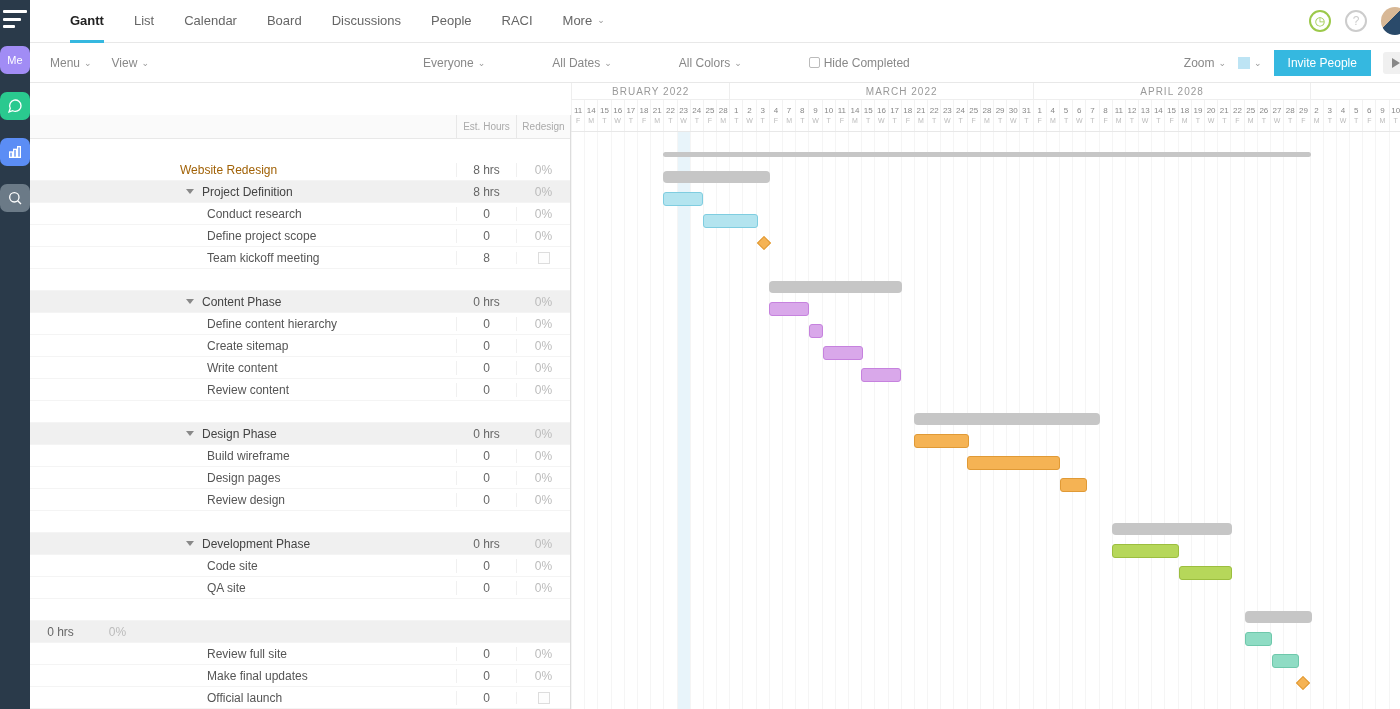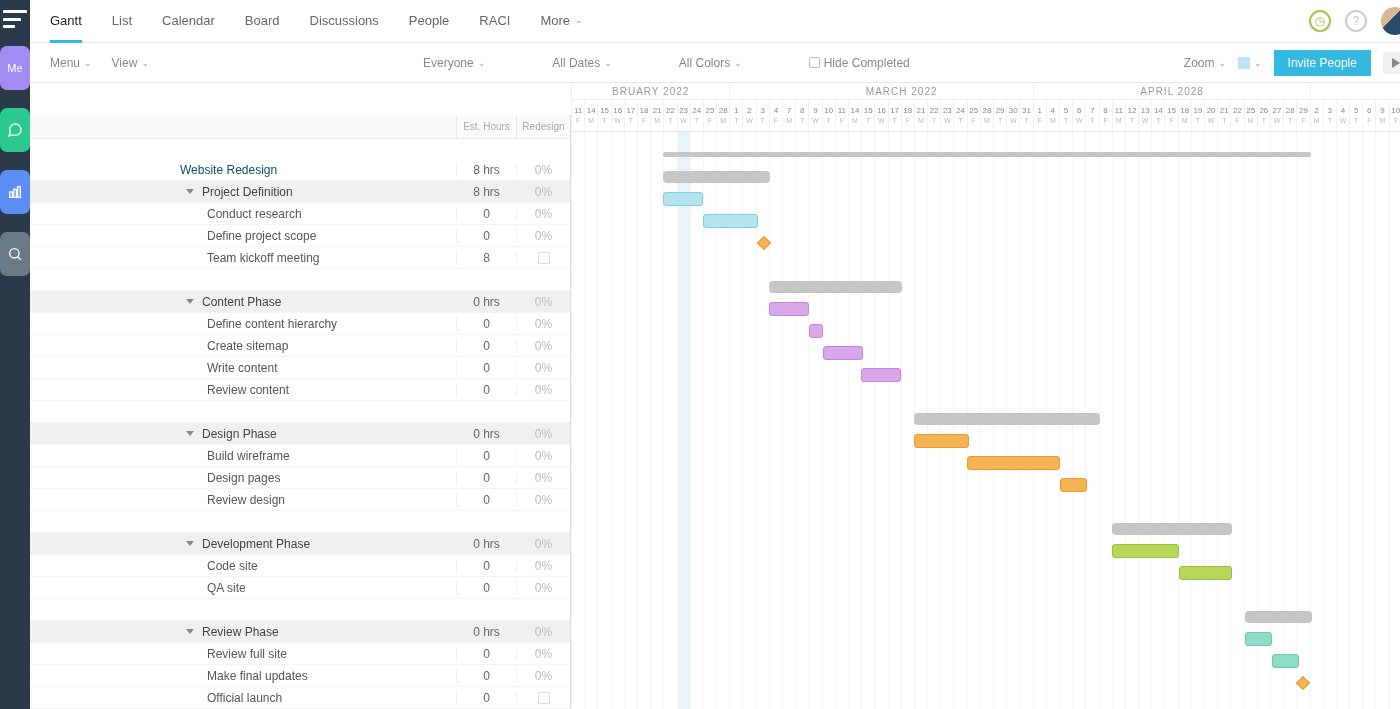--- a/index.html
+++ b/index.html
@@ -5,34 +5,34 @@
 * { box-sizing: border-box; margin: 0; padding: 0; }
 body { font-family: -apple-system, BlinkMacSystemFont, "Segoe UI", Arial, sans-serif; font-size: 13px; color: #555; width: 1400px; height: 709px; overflow: hidden; background: #fff; }
 
 .app { display: flex; width: 100%; height: 100%; }
 
 
 .left-rail { width: 55px; background: #2a3a4a; display: flex; flex-direction: column; align-items: center; padding-top: 10px; gap: 18px; }
 .rail-logo { width: 24px; height: 18px; display: flex; flex-direction: column; justify-content: space-between; }
 .rail-logo span { display: block; height: 3px; background: #fff; border-radius: 1px; }
 .rail-logo span:nth-child(1){width:24px;} .rail-logo span:nth-child(2){width:18px;} .rail-logo span:nth-child(3){width:12px;}
-.rail-btn { width: 30px; height: 44px; border-radius: 7px; display: flex; align-items: center; justify-content: center; color: #fff; font-size: 11px; font-weight: 500; cursor: pointer; }
+.rail-btn { width: 30px; height: 28px; border-radius: 7px; display: flex; align-items: center; justify-content: center; color: #fff; font-size: 11px; font-weight: 500; cursor: pointer; }
 .rail-me { background: #a18cf5; }
 .rail-chat { background: #2ac98f; }
 .rail-chart { background: #5b8df5; }
 .rail-search { background: #6b7a87; }
 .rail-btn svg { width: 16px; height: 16px; stroke: #fff; fill: none; stroke-width: 2; }
 
 .main { flex: 1; display: flex; flex-direction: column; }
 
 
 .topbar { height: 43px; border-bottom: 1px solid #e8e8e8; display: flex; align-items: center; padding: 0 20px; justify-content: space-between; }
 .tabs { display: flex; gap: 30px; }
 .tab { font-size: 13px; color: #666; cursor: pointer; display: flex; align-items: center; gap: 5px; padding-bottom: 2px; }
-.tab.active { color: #222; font-weight: 400; position: relative; }
+.tab.active { color: #222; font-weight: 700; position: relative; margin-left: 20px; }
 .tab.active::after { content: ""; position: absolute; left: 0; right: 0; bottom: -13px; height: 3px; background: #35b8e0; }
 .chev { font-size: 9px; color: #999; }
 .topbar-right { display: flex; align-items: center; gap: 14px; }
 .circle-icon { width: 22px; height: 22px; border-radius: 50%; border: 2px solid #ccc; display: flex; align-items: center; justify-content: center; color: #ccc; font-size: 12px; cursor: pointer; }
 .circle-icon.green { border-color: #9cc94a; color: #9cc94a; }
 .avatar { width: 28px; height: 28px; border-radius: 50%; background: linear-gradient(135deg,#d8b896 40%,#2a4a6a 40%); cursor: pointer; }
 
 
 .filterbar { height: 40px; border-bottom: 1px solid #e8e8e8; display: flex; align-items: center; padding: 0 20px; justify-content: space-between; }
 .filter-left { display: flex; gap: 20px; }
@@ -51,21 +51,21 @@
 
 .task-panel { width: 541px; display: flex; flex-direction: column; border-right: 1px solid #ddd; margin-top: 32px; }
 .task-header { height: 27px; display: flex; border-bottom: 1px solid #e8e8e8; background: #fafafa; }
 .th-name { flex: 1; }
 .th-est { width: 60px; border-left: 1px solid #e8e8e8; font-size: 10px; color: #aaa; display: flex; align-items: center; justify-content: center; }
 .th-prog { width: 54px; border-left: 1px solid #e8e8e8; font-size: 10px; color: #aaa; display: flex; align-items: center; justify-content: center; }
 
 .task-rows { flex: 1; }
 .task-row { height: 22px; display: flex; border-bottom: 1px solid #f4f4f4; align-items: center; }
 .task-name { flex: 1; padding-left: 150px; font-size: 12px; color: #555; display: flex; align-items: center; gap: 6px; }
-.task-row.project .task-name { padding-left: 150px; color: #0c4a6e; }
+.task-row.project .task-name { padding-left: 150px; color: #a16207; }
 .task-row.phase { background: #f0f0f0; }
 .task-row.phase .task-name { padding-left: 156px; color: #444; }
 .task-row.task .task-name { padding-left: 177px; }
 .caret { width: 0; height: 0; border-left: 4px solid transparent; border-right: 4px solid transparent; border-top: 5px solid #888; display: inline-block; margin-right: 2px; }
 .task-est { width: 60px; text-align: center; font-size: 12px; color: #666; border-left: 1px solid #f0f0f0; }
 .task-prog { width: 54px; text-align: center; font-size: 12px; color: #bbb; border-left: 1px solid #f0f0f0; }
 .prog-square { width: 12px; height: 12px; border: 1px solid #ddd; margin: 0 auto; background: #fdfdfd; }
 .blank-row { height: 22px; border-bottom: 1px solid #f4f4f4; }
 
 
@@ -324,24 +324,20 @@
             </div>
             <div class="task-row task">
               <div class="task-name">
                 <span>QA site</span>
               </div>
               <div class="task-est">0</div>
               <div class="task-prog">0%</div>
             </div>
             <div class="blank-row"></div>
             <div class="task-row phase">
-              <div class="task-name">
-                <span class="caret"></span>
-                <span>Review Phase</span>
-              </div>
               <div class="task-est">0 hrs</div>
               <div class="task-prog">0%</div>
             </div>
             <div class="task-row task">
               <div class="task-name">
                 <span>Review full site</span>
               </div>
               <div class="task-est">0</div>
               <div class="task-prog">0%</div>
             </div>

